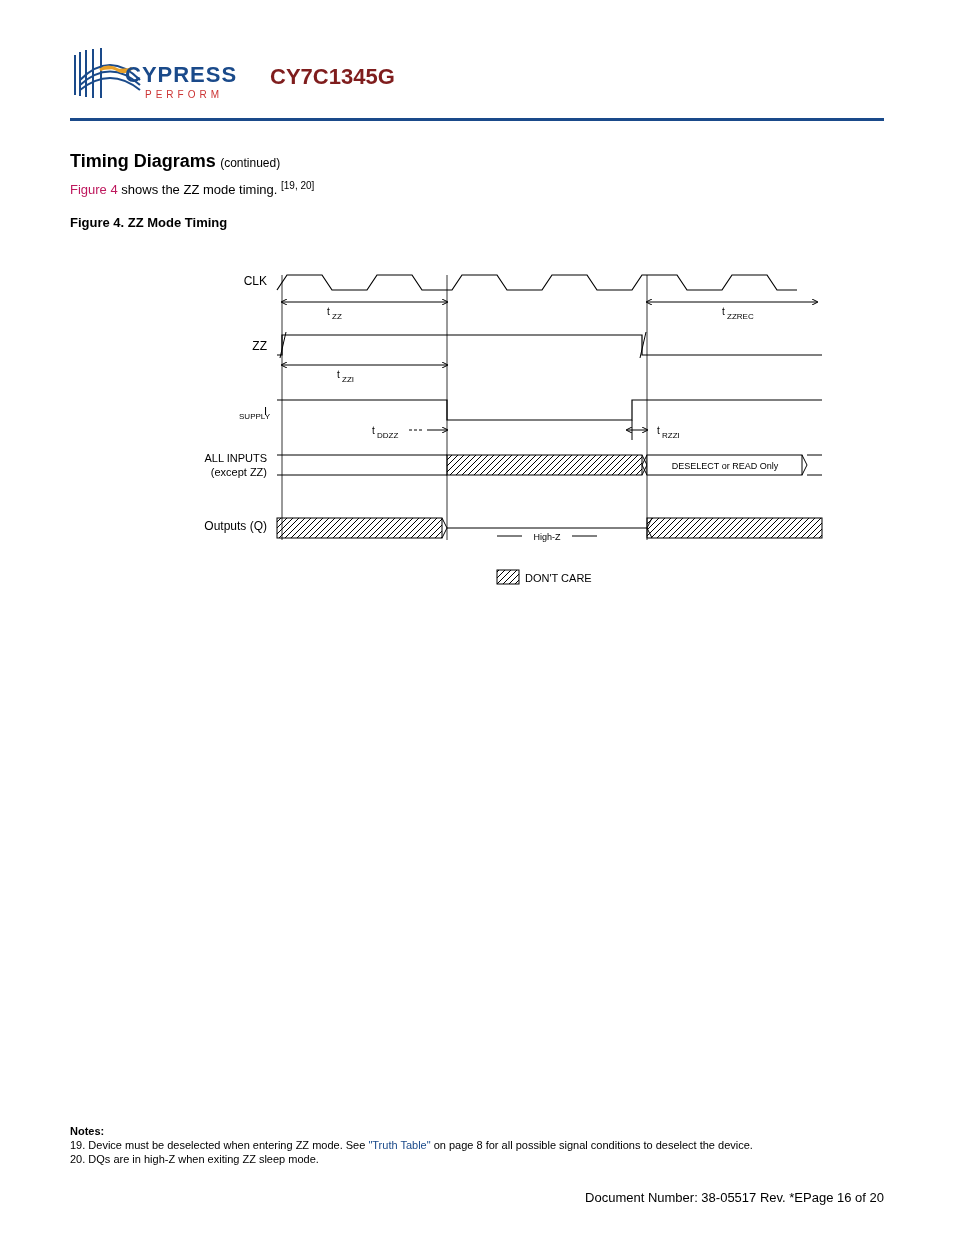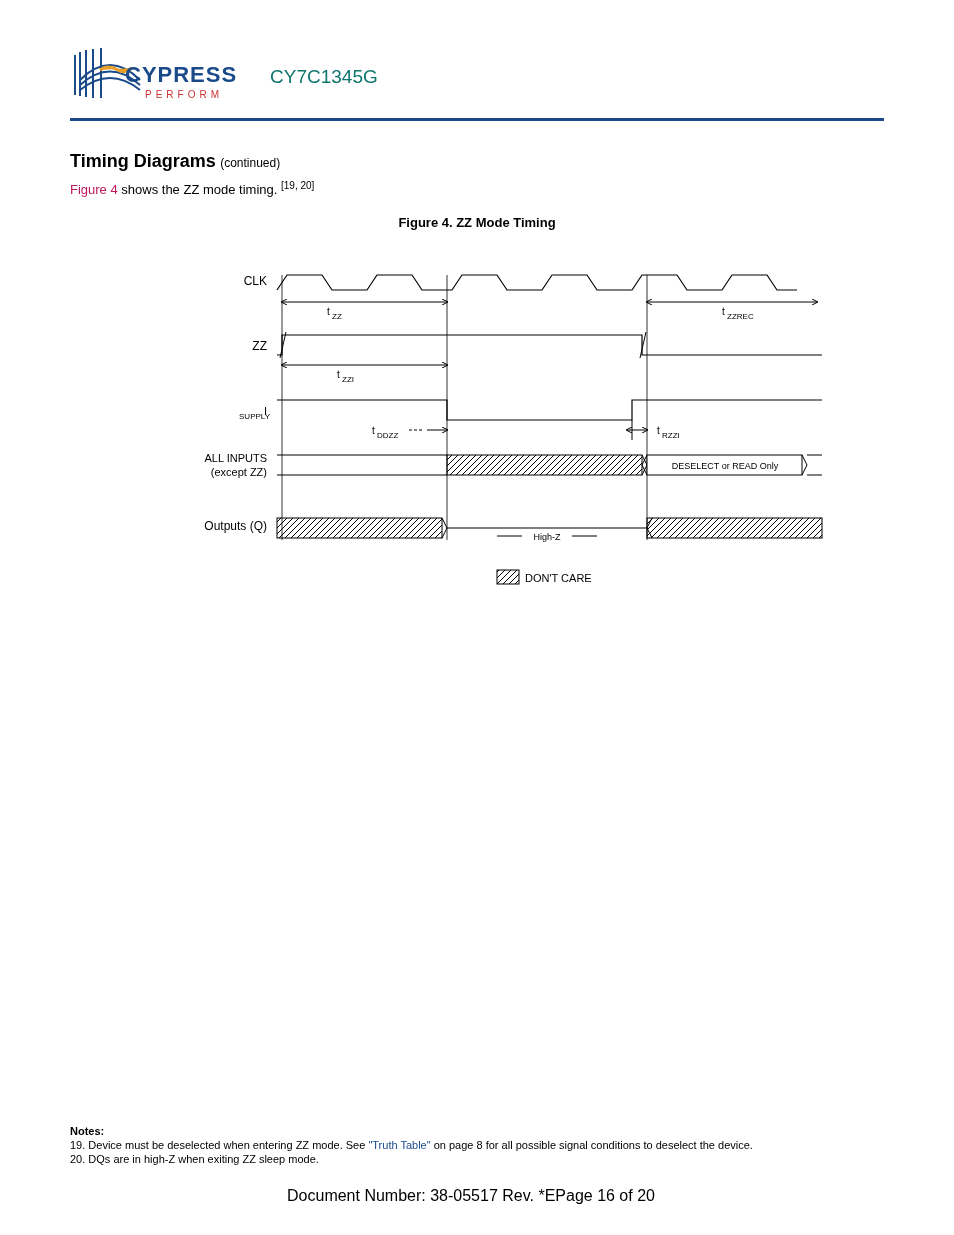--- a/index.html
+++ b/index.html
@@ -20,23 +20,23 @@
     display: flex;
     align-items: center;
     margin-bottom: 4px;
     gap: 20px;
   }
   .logo {
     width: 180px;
     height: 70px;
   }
   .part-number {
-    font-size: 19px;
-    font-weight: normal;
-    color: #0f766e;
+    font-size: 22px;
+    font-weight: bold;
+    color: #7f1d1d;
   }
   .header-rule {
     height: 3px;
     background: #1a4a8a;
     margin-bottom: 30px;
   }
   .section-title {
     font-size: 18px;
     font-weight: bold;
     display: inline;
@@ -47,21 +47,20 @@
   }
   .body-text {
     font-size: 13px;
     margin-top: 8px;
   }
   .figure-link {
     color: #be185d;
   }
   sup { font-size: 10px; }
   .figure-caption {
-    text-align: center;
     font-size: 13px;
     font-weight: bold;
     margin-top: 18px;
     margin-bottom: 10px;
   }
   .diagram-wrap {
     width: 100%;
     display: flex;
     justify-content: center;
   }
@@ -74,22 +73,22 @@
   }
   .notes-heading { font-weight: bold; }
   .note-line { margin-top: 2px; }
   .note-link { color: #1a4a8a; }
   .footer-row {
     position: absolute;
     bottom: 30px;
     left: 58px;
     right: 70px;
     display: flex;
-    justify-content: center;
-    font-size: 16px;
+    justify-content: flex-end;
+    font-size: 13px;
   }
 </style>
 </head>
 <body>
 
 <div class="page">
 
   <div class="header-row">
     <div>
       <svg class="logo" viewBox="0 0 180 70">

